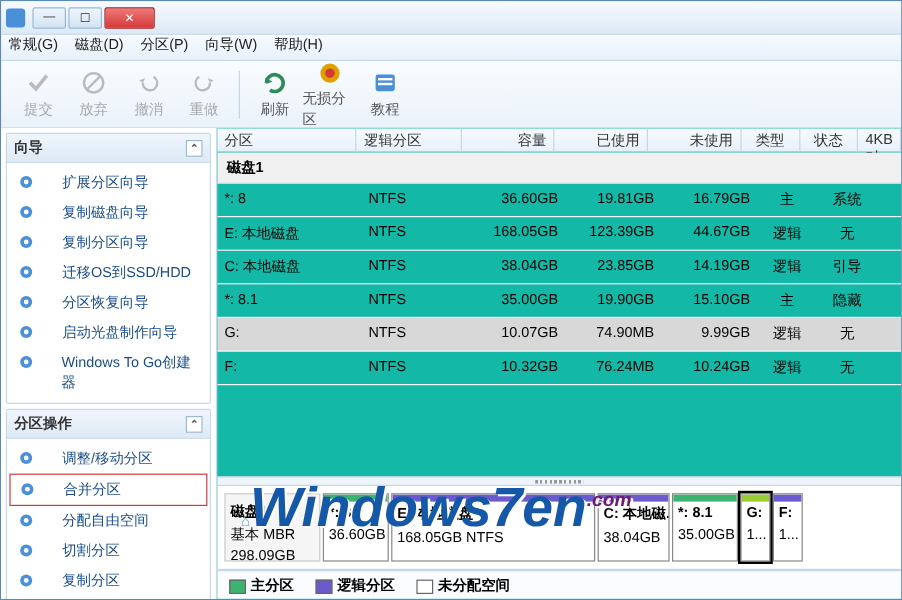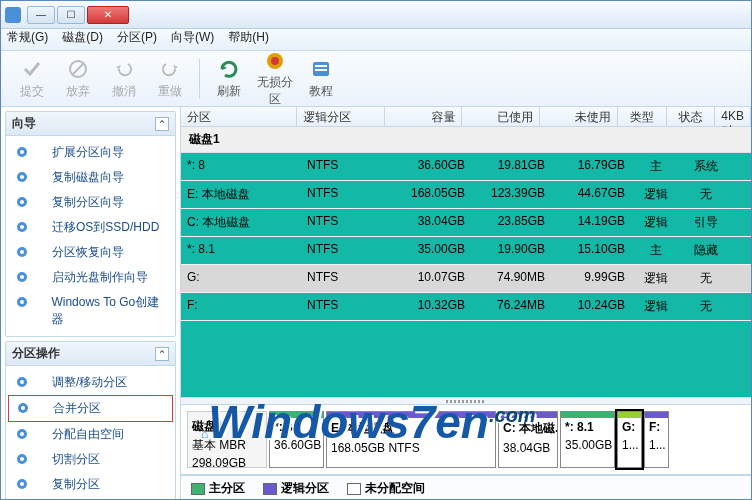--- a/index.html
+++ b/index.html
@@ -5,21 +5,21 @@
 * { margin:0; padding:0; box-sizing:border-box; font-family:"Microsoft YaHei","SimSun",sans-serif; font-size:12px; }
 body { background:#fff; width:752px; height:500px; overflow:hidden; border:1px solid #5a88b8; position:relative; }
 .titlebar { height:28px; background:linear-gradient(#f7fbff,#dce9f7); display:flex; align-items:center; padding:0 4px; border-bottom:1px solid #b8cee0; }
 .titlebar .appicon { width:16px; height:16px; background:#4a90d9; border-radius:3px; margin-right:6px; }
 .titlebar .title { flex:1; color:#333; }
 .winbtns { display:flex; gap:2px; }
 .winbtn { width:28px; height:18px; background:linear-gradient(#eef5fc,#d3e4f3); border:1px solid #9bb8d3; border-radius:2px; display:flex; align-items:center; justify-content:center; font-size:10px; color:#333; }
 .winbtn.close { background:linear-gradient(#f07878,#d43a3a); color:#fff; border-color:#b02020; width:42px; }
 .menubar { height:22px; background:linear-gradient(#f5faff,#e8f1fa); display:flex; padding:0 6px; gap:14px; border-bottom:1px solid #c5d8e8; }
 .menubar span { color:#222; }
-.toolbar { height:56px; background:linear-gradient(#f9fcff,#eaf2fa); display:flex; align-items:center; padding:0 8px; border-bottom:1px solid #c5d8e8;text-align:center; }
+.toolbar { height:56px; background:linear-gradient(#f9fcff,#eaf2fa); display:flex; align-items:center; padding:0 8px; border-bottom:1px solid #c5d8e8; }
 .tbtn { display:flex; flex-direction:column; align-items:center; justify-content:center; width:46px; height:50px; color:#555; gap:2px;}
 .tbtn.disabled { color:#aaa; }
 .tbtn .ico { width:24px; height:24px; display:flex; align-items:center; justify-content:center; }
 .sep { width:1px; height:40px; background:#c5d8e8; margin:0 6px; }
 .main { display:flex; height:calc(500px - 28px - 22px - 56px); }
 .sidebar { width:180px; background:#fff; border-right:1px solid #c5d8e8; overflow-y:auto; }
 .panel { border:1px solid #c5d8e8; margin:4px; border-radius:2px; }
 .panel-header { height:24px; background:linear-gradient(#f0f6fc,#dde9f5); display:flex; align-items:center; padding:0 6px; font-weight:bold; color:#333; border-bottom:1px solid #c5d8e8; }
 .panel-header .collapse { margin-left:auto; width:14px; height:14px; border:1px solid #9bb8d3; background:#fff; display:flex; align-items:center; justify-content:center; font-size:9px; color:#555;}
 .panel-body { padding:4px 2px; }
@@ -41,21 +41,21 @@
 .diskinfo { width:80px; background:#f5f5f5; border:1px solid #ccc; padding:4px; display:flex; flex-direction:column; gap:2px; font-size:10px;}
 .diskinfo .diskico{width:16px;height:14px;background:#888;border-radius:2px;}
 .mapseg { border:1px solid #888; display:flex; flex-direction:column; font-size:10px; overflow:hidden;}
 .mapseg .bar{height:6px;}
 .mapseg .lbl{padding:2px 4px; white-space:nowrap;}
 .legend { height:26px; display:flex; align-items:center; gap:18px; padding:0 10px; border-top:1px solid #c5d8e8; background:#fafcff;}
 .legend .sw{width:14px;height:12px;border:1px solid #666;display:inline-block;margin-right:4px;vertical-align:middle;}
 .legend span{display:flex;align-items:center;}
 .watermark{position:absolute;left:200px;bottom:50px;pointer-events:none;font-size:46px;font-weight:bold;font-style:italic;color:#1558a8;text-shadow:2px 2px 0 #fff;}
 .watermark .roof{color:#3aa0e0;}
-.watermark .com{font-size:20px;color:#0c4a6e;vertical-align:super;}
+.watermark .com{font-size:16px;color:#701a75;vertical-align:super;}
 svg{display:block}
 </style>
 </head>
 <body>
 
 <div class="titlebar">
   <div class="appicon"></div>
   <div class="winbtns">
     <div class="winbtn">—</div>
     <div class="winbtn">☐</div>

